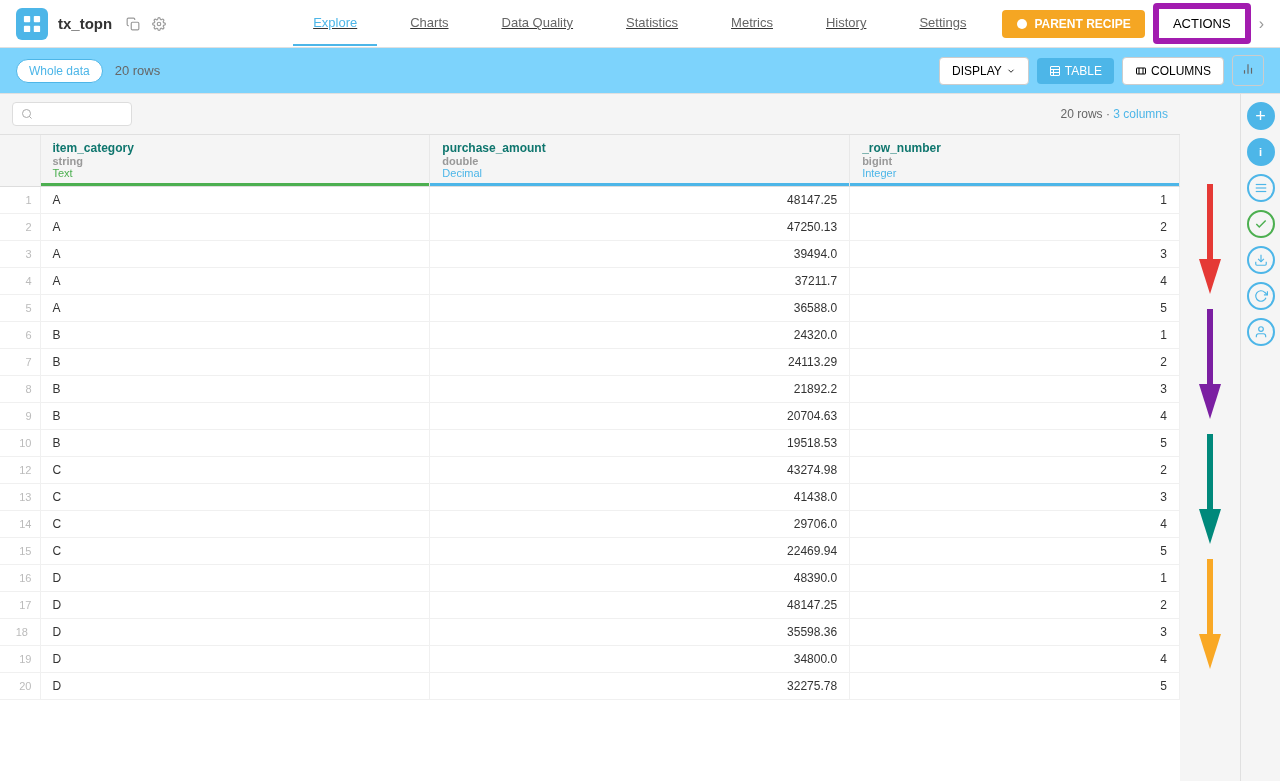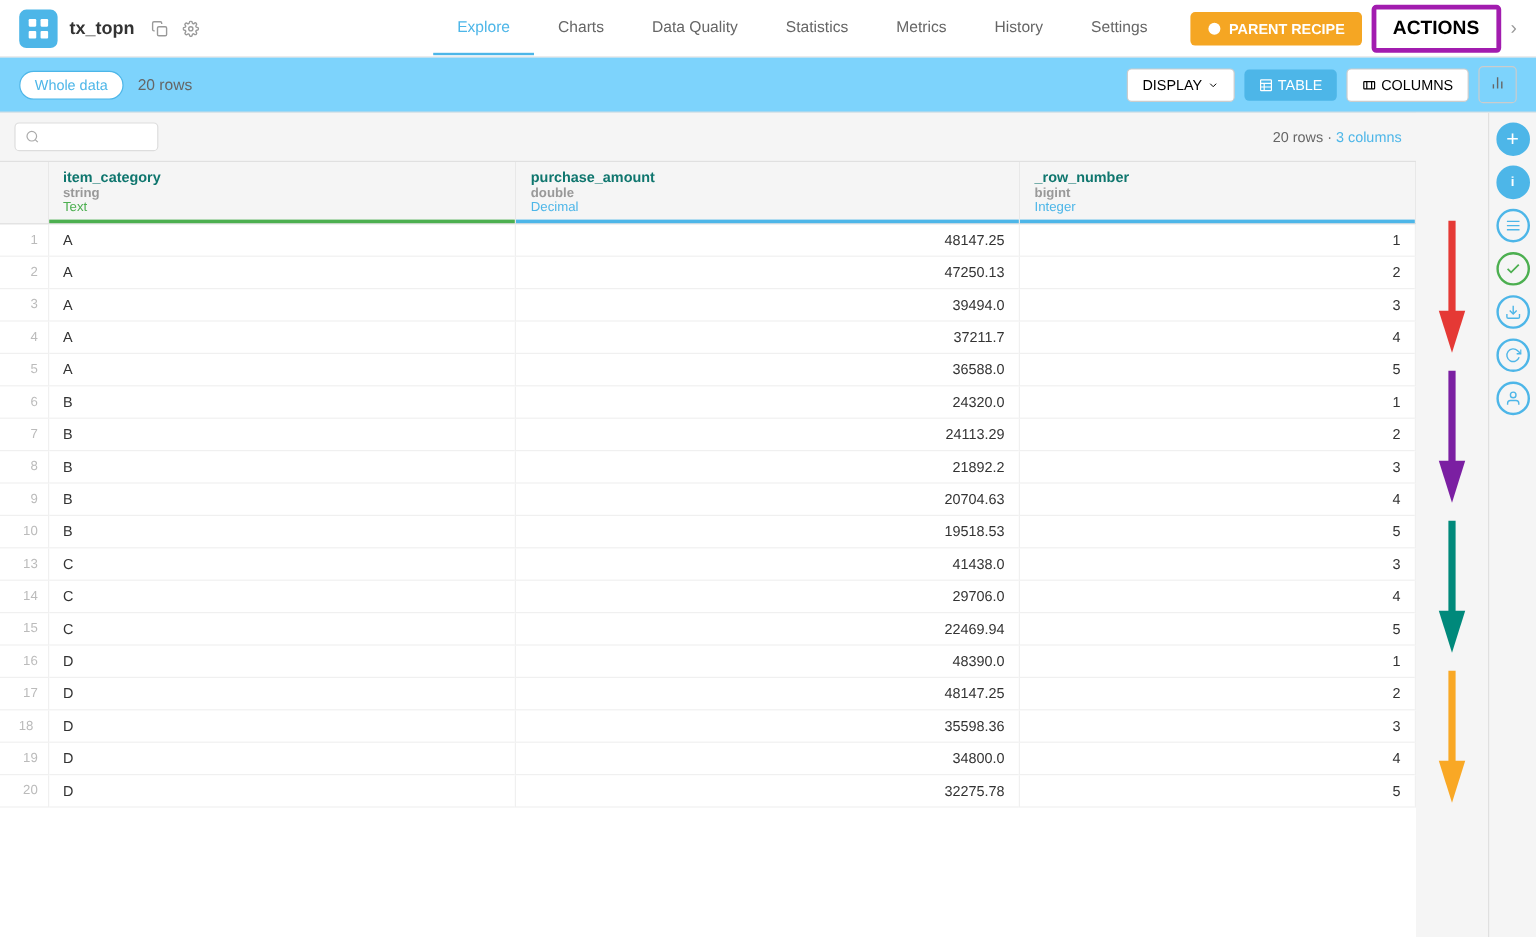--- a/index.html
+++ b/index.html
@@ -16,35 +16,35 @@
     }
     .app-icon svg { fill: white; width: 18px; height: 18px; }
     .dataset-name {
       font-size: 15px; font-weight: 600; color: #333; margin-right: 8px;
     }
     .icon-btn {
       background: none; border: none; cursor: pointer; color: #999; padding: 4px; margin: 0 2px;
       display: flex; align-items: center;
     }
     .nav-tabs {
-      display: flex; align-items: flex-start; margin-left: auto; gap: 0;
+      display: flex; align-items: flex-start; margin-left: auto; gap: 13px; text-decoration: underline;
     }
     .nav-tab {
       padding: 14px 20px; font-size: 13px; color: #666; cursor: pointer;
       border-bottom: 2px solid transparent; text-decoration: none; display: block;
     }
     .nav-tab.active { color: #4db6e8; border-bottom: 2px solid #4db6e8; font-weight: 500; }
     .parent-recipe-btn {
       background: #f5a623; color: white; border: none; border-radius: 4px;
       padding: 7px 14px; font-size: 12px; font-weight: 600; cursor: pointer;
       display: flex; align-items: center; gap: 6px; margin-left: 16px;
     }
     .actions-btn {
-      background: none; border: 4px solid #a21caf; border-radius: 4px;
-      padding: 7px 14px; font-size: 16px; font-weight: 700; cursor: pointer; margin-left: 8px;
+      background: none; border: 6px solid #a21caf; border-radius: 4px;
+      padding: 7px 14px; font-size: 13px; font-weight: 400; cursor: pointer; margin-left: 8px;
     }
     .back-btn {
       background: none; border: none; cursor: pointer; color: #999; margin-left: 8px; font-size: 16px;
     }
 
     
     .toolbar {
       display: flex; align-items: center; height: 46px; background: #7dd3fc;
       border-bottom: 1px solid #e0e0e0; padding: 0 16px; gap: 8px;
     }
@@ -343,20 +343,26 @@
     <td class="numeric">20704.63</td>
     <td class="numeric">4</td>
   </tr>
             <tr>
     <td class="numeric" style="color:#bbb;font-size:11px;text-align:right;padding-right:8px;">10</td>
     <td class="cat">B</td>
     <td class="numeric">19518.53</td>
     <td class="numeric">5</td>
   </tr>
             <tr>
+    <td class="numeric" style="color:#bbb;font-size:11px;text-align:right;padding-right:8px;">12</td>
+    <td class="cat">C</td>
+    <td class="numeric">43274.98</td>
+    <td class="numeric">2</td>
+  </tr>
+            <tr>
     <td class="numeric" style="color:#bbb;font-size:11px;text-align:right;padding-right:8px;">13</td>
     <td class="cat">C</td>
     <td class="numeric">41438.0</td>
     <td class="numeric">3</td>
   </tr>
             <tr>
     <td class="numeric" style="color:#bbb;font-size:11px;text-align:right;padding-right:8px;">14</td>
     <td class="cat">C</td>
     <td class="numeric">29706.0</td>
     <td class="numeric">4</td>

